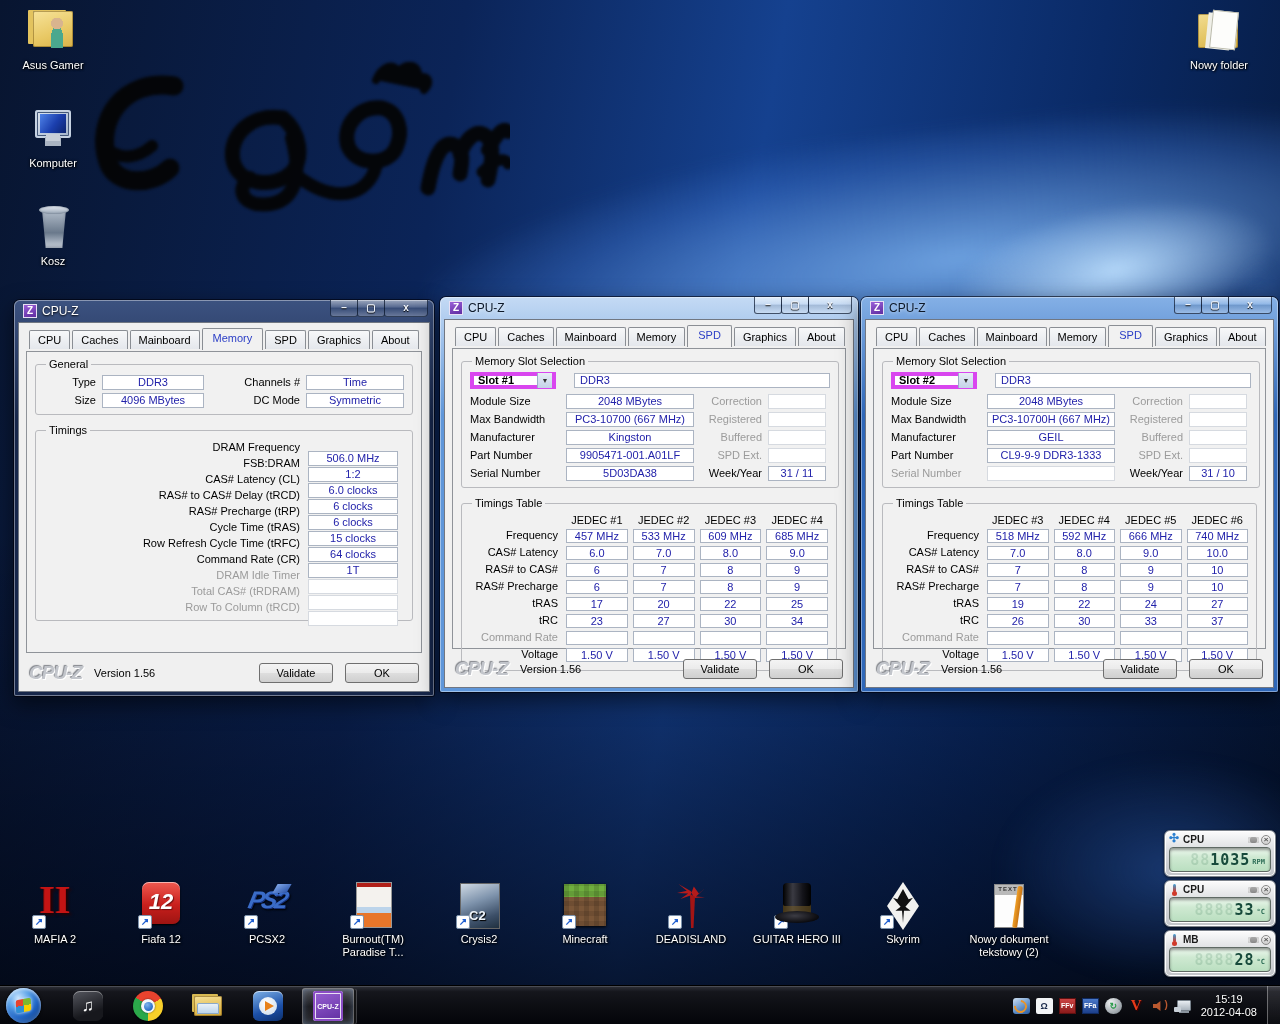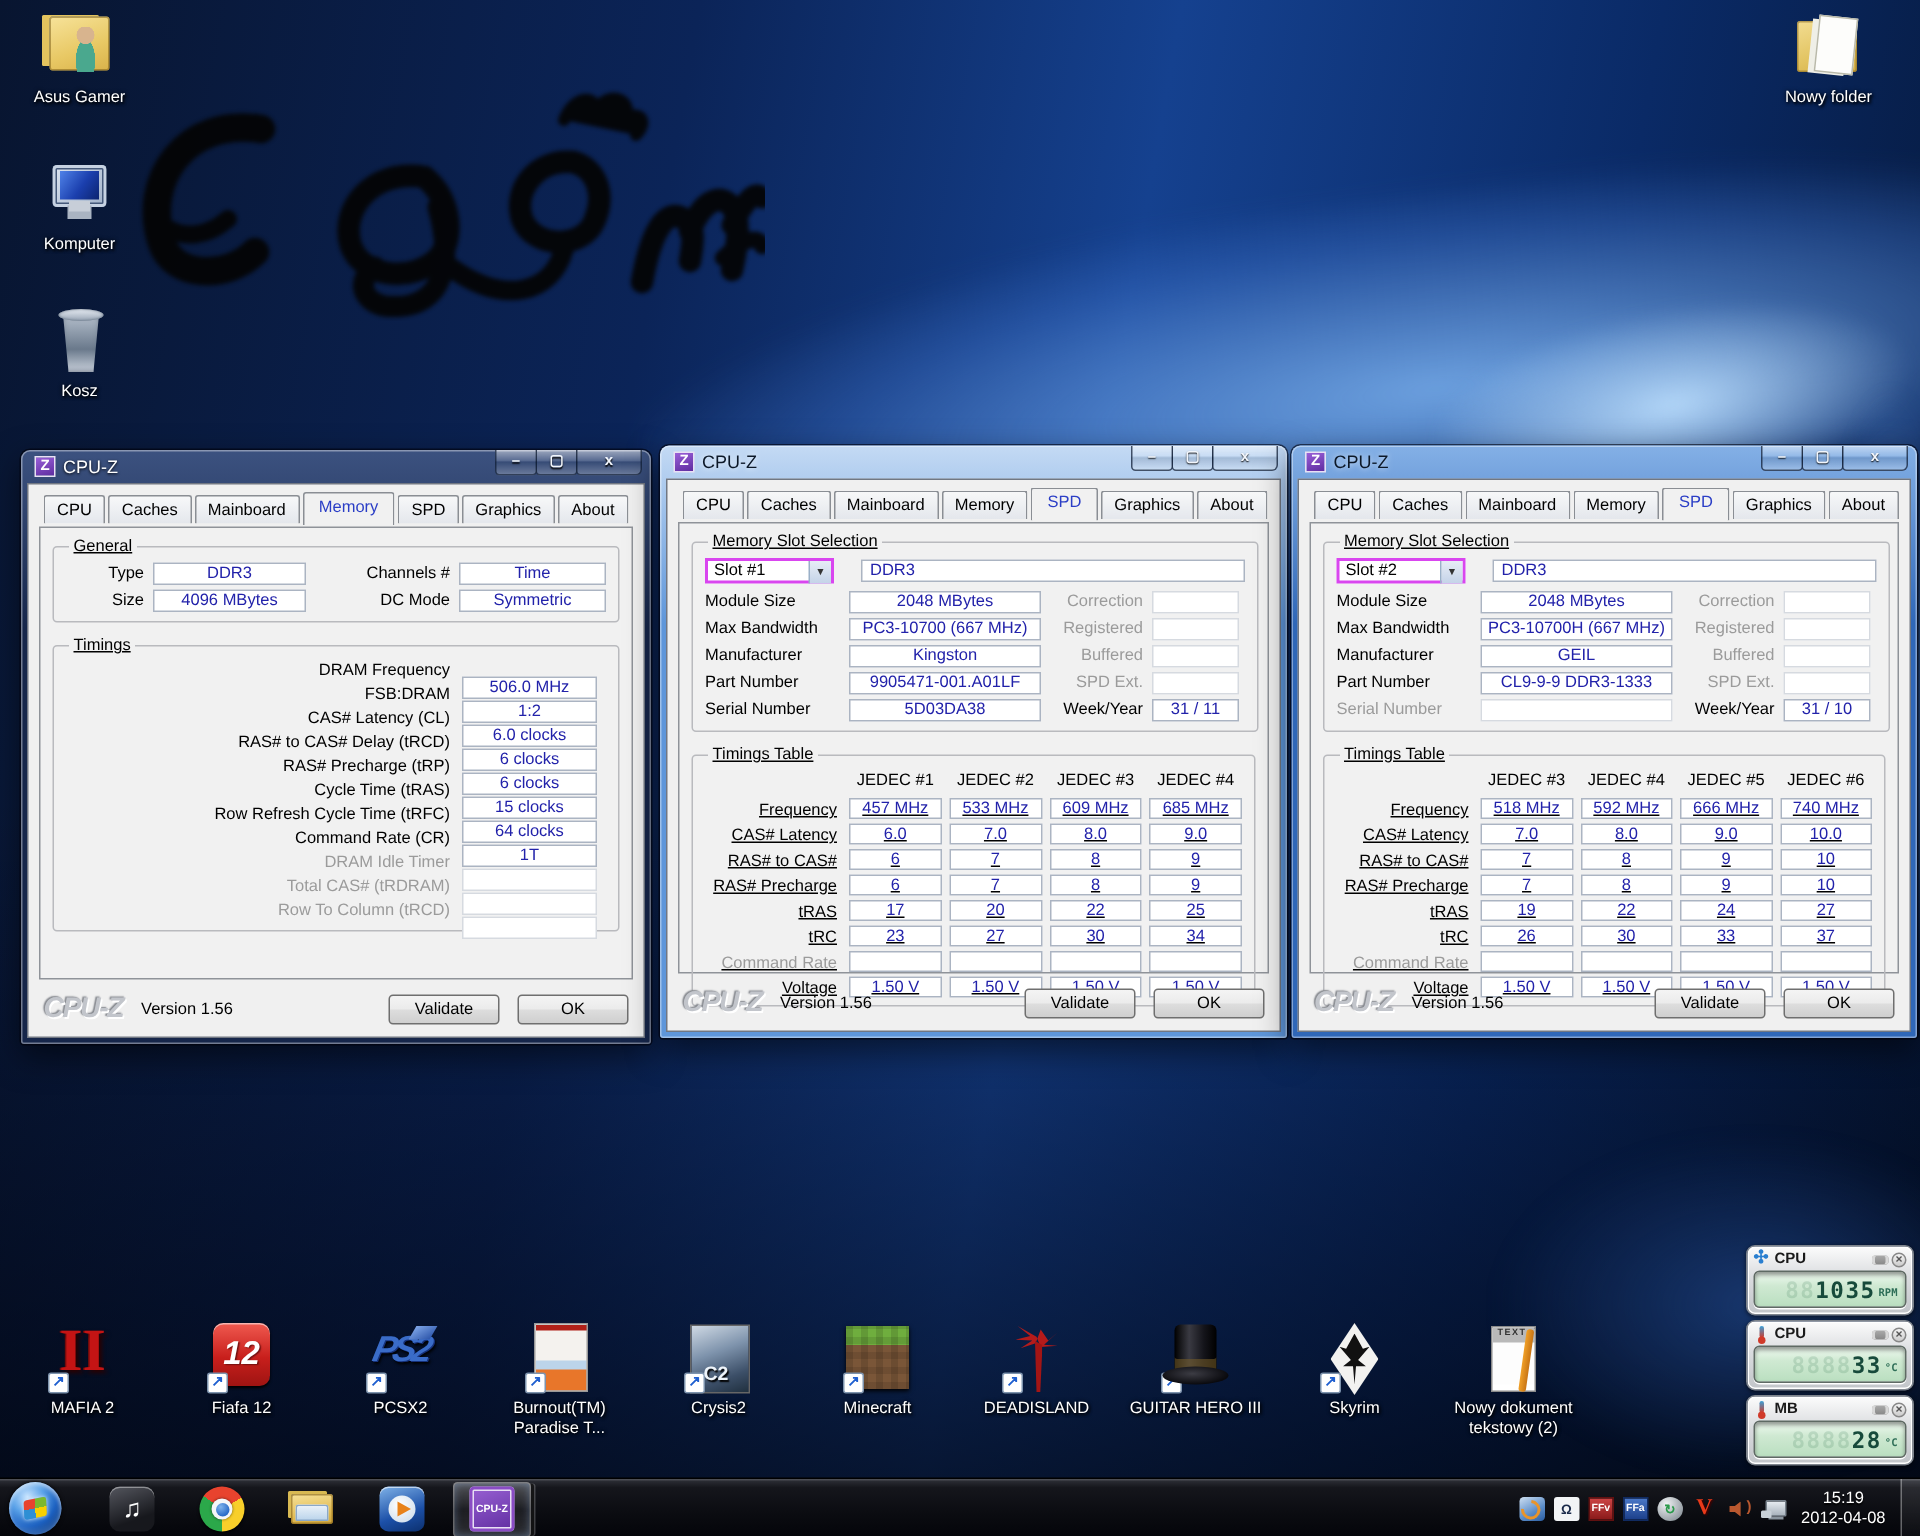--- a/index.html
+++ b/index.html
@@ -114,55 +114,55 @@
   .capbtn.close { width:44px; border-radius:0 0 4px 3px; }
   .client { position:relative; height:calc(100% - 22px); background:#f0f0f0; border:1px solid rgba(10,20,40,.55); }
 
   .tabs { position:absolute; top:7px; left:10px; right:10px; display:flex; z-index:2; }
   .tab { padding:3px 8px 3px; margin-right:2px; background:linear-gradient(#f7f8f9,#e4e7ec); border:1px solid #8a8e94;
     border-bottom:none; border-radius:2px 2px 0 0; color:#000; cursor:default; }
   .tab[data-active="true"] { background:#f1f1f1; color:#2b3ec6; padding:3px 10px 4px; margin-top:-2px; margin-bottom:-1px; position:relative; }
   .pane { position:absolute; top:28px; left:7px; right:7px; bottom:38px; border:1px solid #8f9399; background:#f1f1f1; padding:3px 8px; }
 
   fieldset.group { border:1px solid #b9babe; border-radius:3px; padding:3px 8px 5px; margin-top:3px; }
-  fieldset.group legend { padding:0 3px; margin-left:2px; color:#000;text-decoration:underline; }
+  fieldset.group legend { padding:0 3px; margin-left:2px; color:#000; }
   .lab { color:#000; white-space:nowrap; }
   .lab[data-state="disabled"] { color:#9b9b9b; }
   .field { display:inline-flex; align-items:center; justify-content:center; height:15px; background:#fff;
     border:1px solid #abb4c2; color:#2222aa; white-space:nowrap; overflow:hidden; }
   .field[data-state="disabled"] { border-color:#d6dae0; color:#aab; }
   .field[data-state="hidden"] { visibility:hidden; }
 
   .g-row { display:flex; align-items:center; height:18px; }
   .g-row .l1 { width:58px; text-align:right; padding-right:6px; }
   .g-row .f1 { width:102px; }
   .g-row .l2 { flex:1; text-align:right; padding-right:6px; }
   .g-row .f2 { width:98px; }
 
   .t-row { display:flex; align-items:center; height:16px; }
   .t-row .tl { flex:1; text-align:right; padding-right:8px; }
   .t-row .tf { width:90px; margin-right:6px;margin-top:22px; }
 
   .slot-row { display:flex; align-items:center; height:20px; margin-bottom:2px; }
-  .combo { width:86px; height:17px; background:#fff; border:2px solid #d946ef; display:flex; align-items:flex-start; color:#000; }
+  .combo { width:86px; height:17px; background:#fff; border:4px solid #d946ef; display:flex; align-items:center; color:#000;font-weight:bold; }
   .combo .cval { flex:1; padding-left:4px; }
   .combo .dd { width:15px; height:15px; background:linear-gradient(#e7edf6,#c4d3e8); border-left:1px solid #9ab0c8;
     color:#333; font-size:7px; text-align:center; line-height:15px; }
   .typefield { width:256px; margin-left:18px; justify-content:flex-start; padding-left:5px; }
   .s-row { display:flex; align-items:center; height:18px; }
   .s-row .sl { width:96px; padding-right:6px; }
   .s-row .sf { width:128px;text-align:right; }
   .s-row .sl2 { flex:1; text-align:right; padding-right:6px; }
   .s-row .sf2 { width:58px; margin-right:4px; }
 
   .tt-head { display:flex; align-items:center; height:16px; margin-bottom:1px; }
   .tt-lab { width:96px; text-align:right; padding-right:8px; }
   .tt-cells { display:flex; flex:1; gap:5px; }
   .tt-cells .th { flex:1; text-align:center; color:#000; }
-  .tt-row { display:flex; align-items:flex-end; height:17px;text-decoration:underline; }
+  .tt-row { display:flex; align-items:flex-start; height:17px; }
   .tt-row .cell { flex:1; height:14px; }
 
   .footer { position:absolute; left:10px; right:10px; bottom:7px; display:flex; align-items:center; }
   .logo { font-style:italic; font-weight:bold; font-size:19px; color:#c2c5cb;
     text-shadow:1px 1px 0 #fff, -1px -1px 1px #84878d; letter-spacing:-1px; }
   .version { margin-left:12px; color:#000; }
   .btn { width:74px; height:20px; margin-left:12px; border:1px solid #6f6f6f; border-radius:3px; color:#000; font-size:11px;
     font-family:"Liberation Sans",sans-serif;
     background:linear-gradient(#f4f4f4,#ebebeb 48%,#dddddd 52%,#cfcfcf); }
   .btn:first-of-type { margin-left:auto; }

